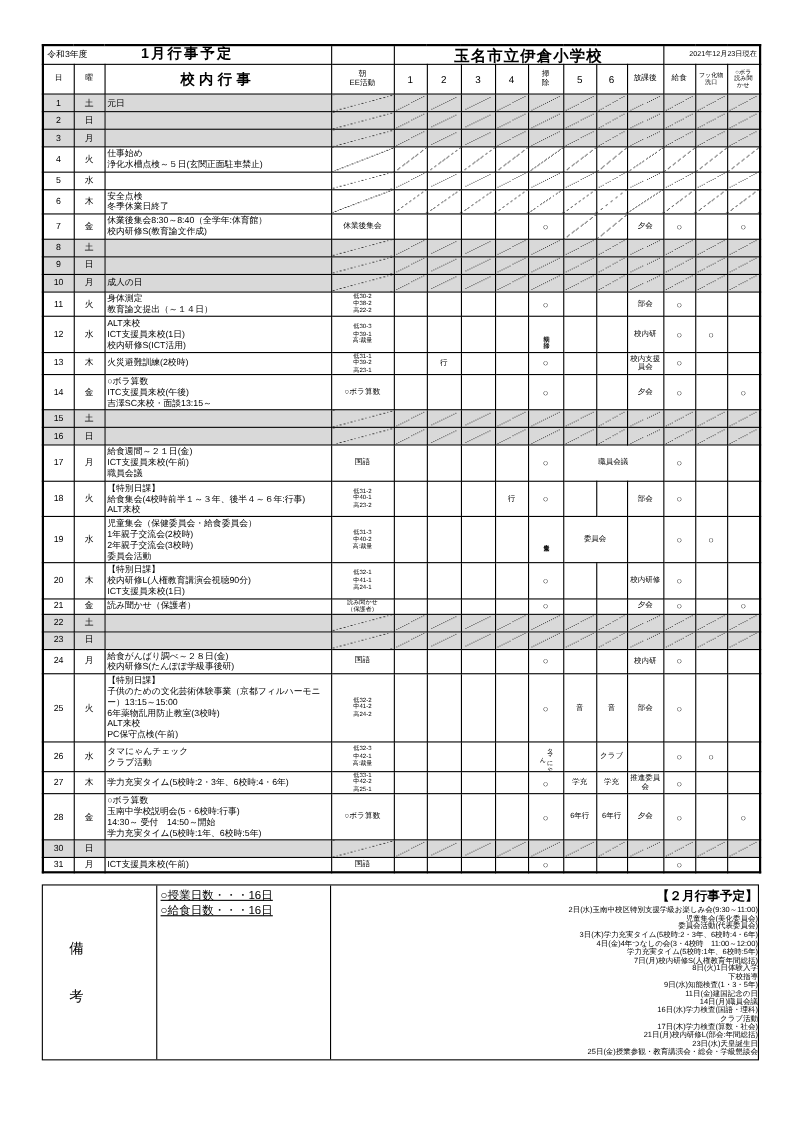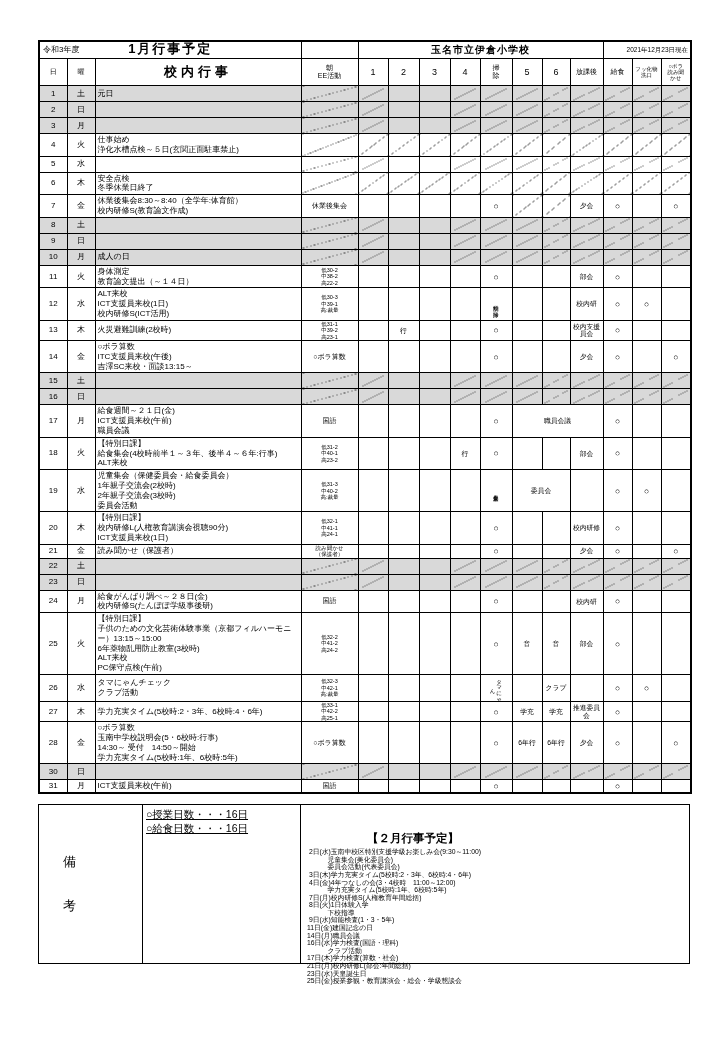--- a/index.html
+++ b/index.html
@@ -10,21 +10,21 @@
   }
   .sheet{position:absolute;left:38px;top:40px;width:588px;}
   table{border-collapse:collapse;table-layout:fixed;width:652px;border:2px solid #000;}
   td{border:1px solid #000;padding:0;overflow:hidden;text-align:center;vertical-align:middle;
      font-size:7px;line-height:8px;}
   
   tr.title-row td{border-bottom:1.5px solid #000;height:16px;}
   .t-left{position:relative;}
   .fiscal{position:absolute;left:3px;top:4px;font-size:8px;}
   .maintitle{font-size:13px;font-weight:bold;letter-spacing:2px;}
-  .school{font-size:10px;font-weight:bold;letter-spacing:1px;}
+  .school{font-size:14px;font-weight:bold;letter-spacing:1px;}
   .asof{font-size:6.5px;text-align:right;padding-right:2px;white-space:nowrap;}
   
   tr.hdr td{border-top:1.5px solid #000;border-bottom:1.5px solid #000;height:26px;}
   .h-ev{font-size:13px;font-weight:bold;letter-spacing:4px;}
   .h-sm{font-size:7px;line-height:8px;}
   .h-xs{font-size:5.5px;line-height:6px;}
   .h-num{font-size:9px;}
   
   .c-day,.c-wd{font-size:8px;}
   .c-ev{text-align:left;padding:1px 2px;}
@@ -41,21 +41,21 @@
   
   .remarks{margin-top:10px;width:652px;height:160px;border:1.5px solid #000;
            display:flex;box-sizing:border-box;}
   .r-label{width:104px;border-right:1px solid #000;display:flex;flex-direction:column;
            align-items:center;justify-content:center;gap:26px;box-sizing:border-box;
            padding-right:42px;}
   .r-label div{font-size:13px;}
   .r-notes{width:158px;border-right:1px solid #000;box-sizing:border-box;
            padding:2px 0 0 3px;text-align:left;text-decoration:underline;}
   .r-notes div{font-size:10.5px;line-height:14px;white-space:nowrap;}
-  .r-feb{flex:1;box-sizing:border-box;padding:2px 0 0 6px;text-align:left;margin-top:24px;}
+  .r-feb{flex:1;box-sizing:border-box;padding:2px 0 0 6px;text-align:right;}
   .feb-title{font-size:11.5px;font-weight:bold;margin-left:60px;margin-bottom:2px;}
   .feb-lines div{font-size:6.8px;line-height:7.6px;white-space:pre;}
 </style>
 </head>
 <body>
 
 <div class="sheet">
   <table>
     <colgroup>
       <col style="width:28px">

